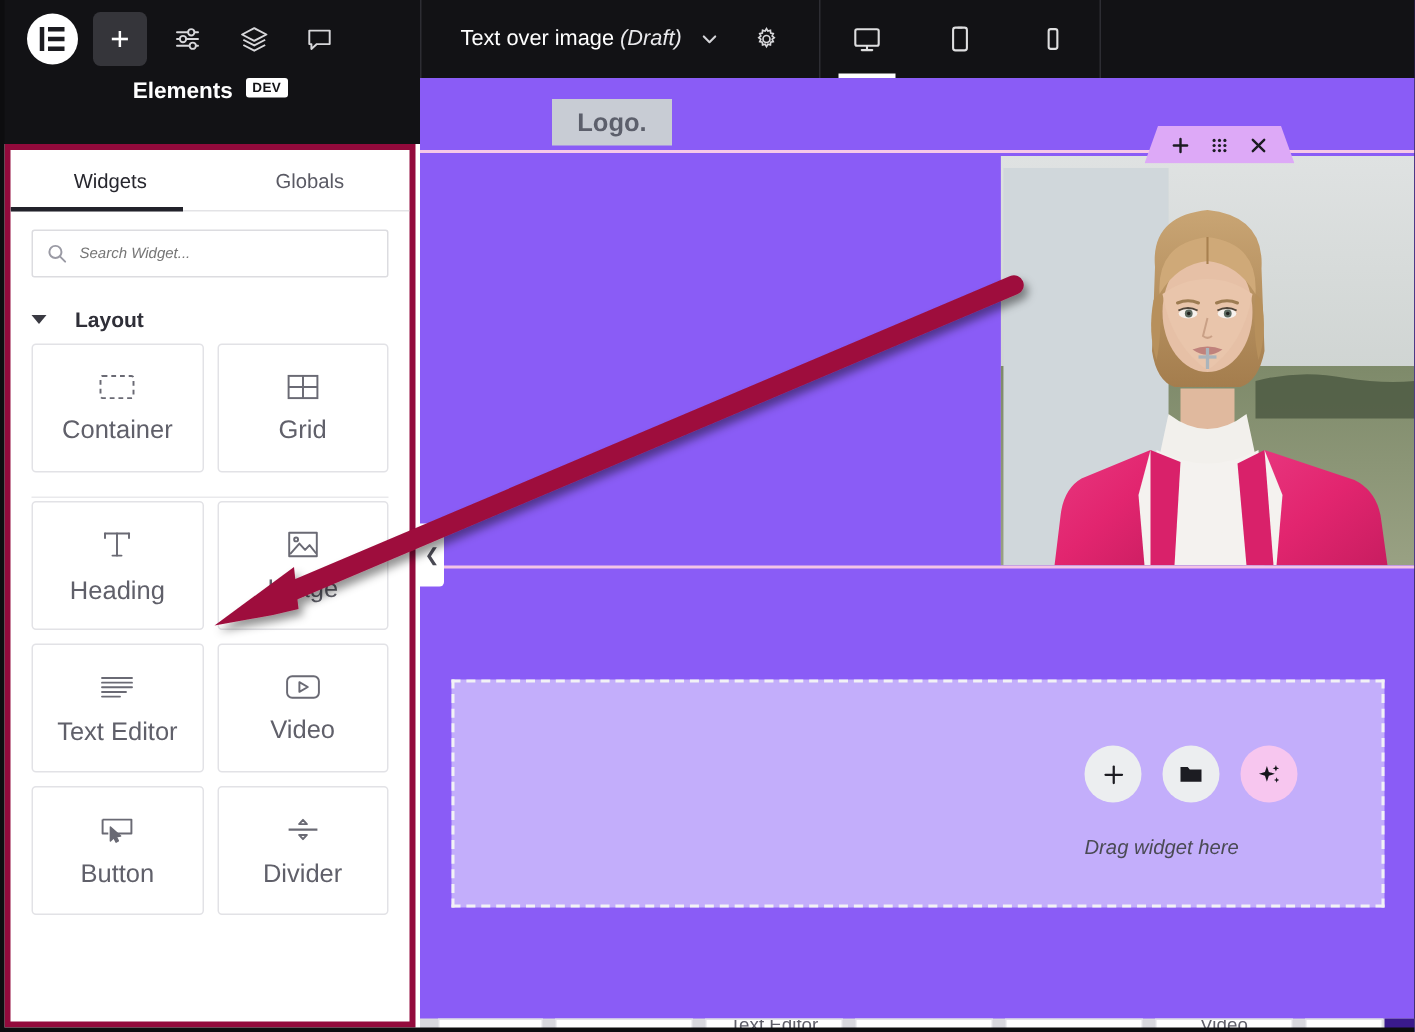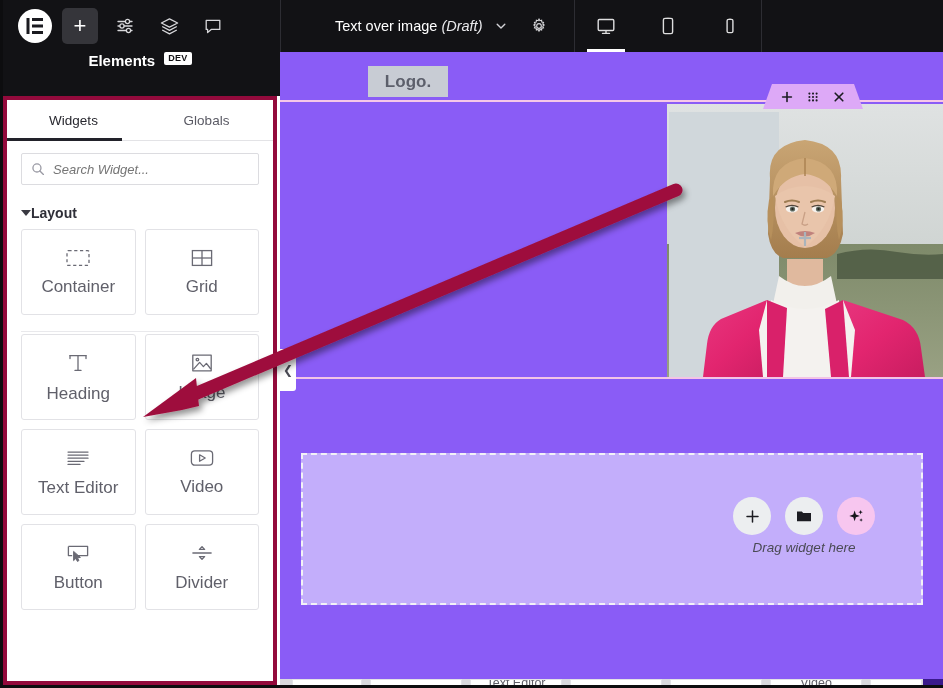--- a/index.html
+++ b/index.html
@@ -36,21 +36,21 @@
     justify-content: center; color: #d7d7da; flex: 0 0 auto; cursor: pointer;
   }
   .tb-sep {
     width: 1px; height: 52px; background: #2d2d33; flex: 0 0 auto;
   }
   .tb-mid {
     flex: 0 0 auto; height: 52px; display: flex; align-items: center;
     justify-content: center; gap: 12px; padding: 0 26px;
   }
   .doc-title {
-    color: #ffffff; font-size: 14.5px; white-space: nowrap; margin-left: 28px;
+    color: #ffffff; font-size: 14.5px; white-space: nowrap;
   }
   .doc-title .draft { font-style: italic; color: #e9e9ec; }
   .chev-down { color: #d2d2d6; display: flex; align-items: center; cursor: pointer; }
   .gear { color: #d7d7da; display: flex; align-items: center; cursor: pointer; margin-left: 10px; }
   .tb-devices {
     flex: 0 0 auto; height: 52px; display: flex; align-items: stretch; gap: 0;
   }
   .dev {
     width: 62px; height: 52px; display: flex; align-items: center;
     justify-content: center; color: #dededf; position: relative; cursor: pointer;
@@ -90,26 +90,26 @@
     content: ""; position: absolute; left: 0; right: 18px; bottom: -1px;
     height: 3px; background: #22222a;
   }
   .search-wrap { padding: 12px 14px 10px 14px; }
   .search-box {
     height: 32px; border: 1px solid #dcdce0; border-radius: 2px;
     display: flex; align-items: center; padding: 0 9px; gap: 8px; background: #fff;
   }
   .search-box svg { flex: 0 0 auto; }
   .search-box input {
-    border: 0; outline: 0; font-size: 13px; color: #8c8c96;
+    border: 0; outline: 0; font-size: 10px; color: #8c8c96;
     font-style: italic; width: 100%; font-family: "Liberation Sans", sans-serif;
     background: transparent;
   }
   .sec-title {
-    display: flex; align-items: center; gap: 0; padding: 10px 14px 8px 14px;
+    display: flex; align-items: center; gap: 19px; padding: 10px 14px 8px 14px;
     font-size: 14px; color: #2f2f38; font-weight: bold; cursor: pointer;
   }
   .caret { width: 0; height: 0; border-left: 5px solid transparent;
            border-right: 5px solid transparent; border-top: 6px solid #3a3a42; }
   .wgrid { display: grid; grid-template-columns: 1fr 1fr; gap: 9px; padding: 0 14px; }
   .wcell {
     height: 86px; border: 1px solid #e2e2e6; border-radius: 3px; background: #fff;
     display: flex; flex-direction: column; align-items: center;
     justify-content: center; gap: 9px; cursor: pointer;
   }
@@ -142,22 +142,22 @@
   .photo svg { display: block; }
   .sec-rule {
     position: absolute; left: 0; top: 325px; width: 663px; height: 1.5px;
     background: #f3c4e6;
   }
   .dropzone {
     position: absolute; left: 21px; top: 401px; width: 622px; height: 152px;
     background: #c3aefb; border: 2px dashed #f2f2f6;
   }
   .dz-inner {
-    position: absolute; right: 46px; top: 42px; display: flex;
-    flex-direction: column; align-items: center; gap: 5px;
+    position: absolute; right: 56px; top: 42px; display: flex;
+    flex-direction: column; align-items: flex-start; gap: 22px;
   }
   .dz-btns { display: flex; gap: 14px; }
   .dz-btn {
     width: 38px; height: 38px; border-radius: 50%; background: #eceef0;
     display: flex; align-items: center; justify-content: center; cursor: pointer;
   }
   .dz-btn.ai { background: #f7c6ef; }
   .dz-label { font-size: 13.5px; color: #4a4a54; font-style: italic; }
 
   

